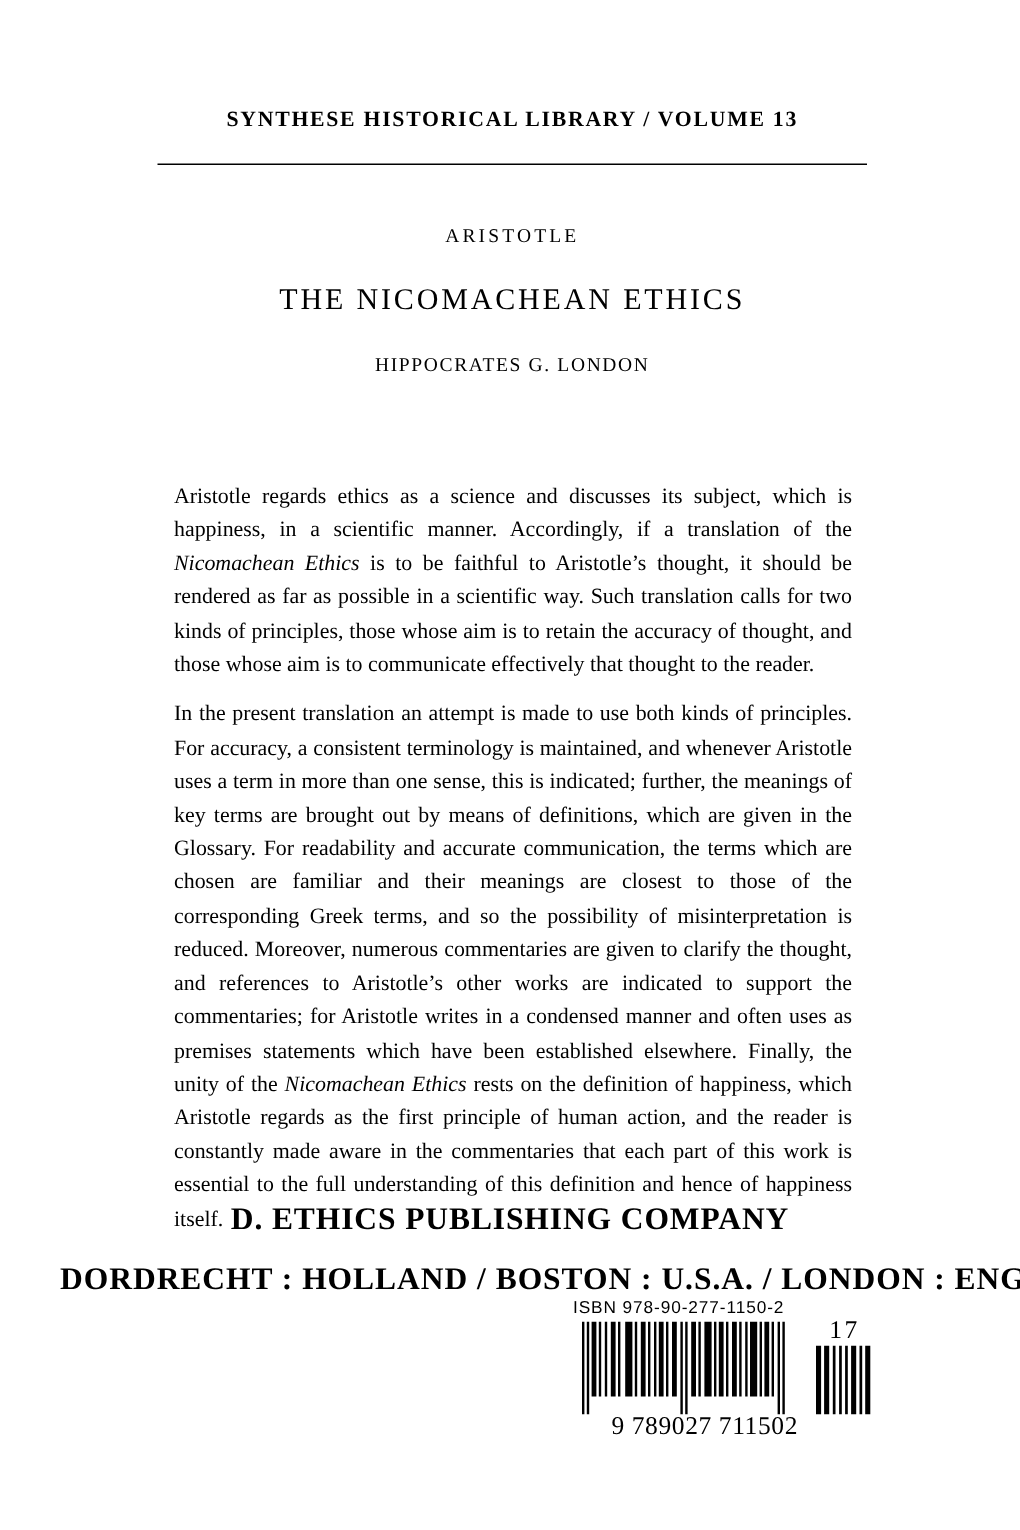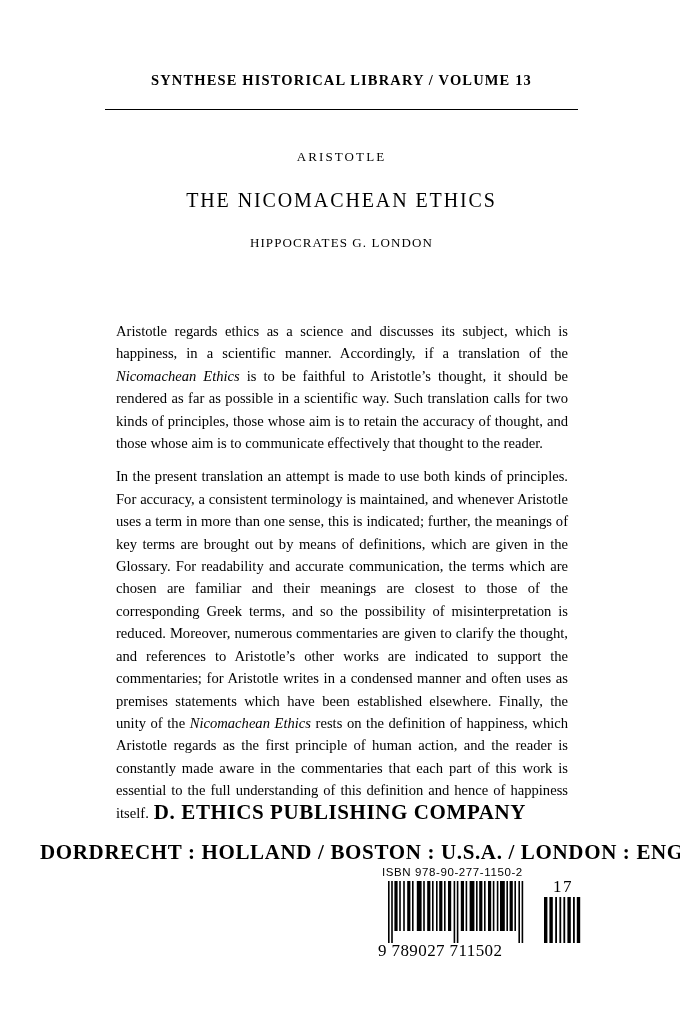--- a/index.html
+++ b/index.html
@@ -133,20 +133,21 @@
     font-size: 11.5px;
     letter-spacing: 0.6px;
     white-space: nowrap;
   }
   .ean-main {
     position: absolute;
     left: 4px;
     top: 15px;
     width: 146px;
     height: 62px;
+    text-align: right;
   }
   .ean-bars {
     position: absolute;
     left: 0; top: 0;
     width: 146px;
     height: 62px;
     display: block;
   }
   .ean-digits {
     position: absolute;

